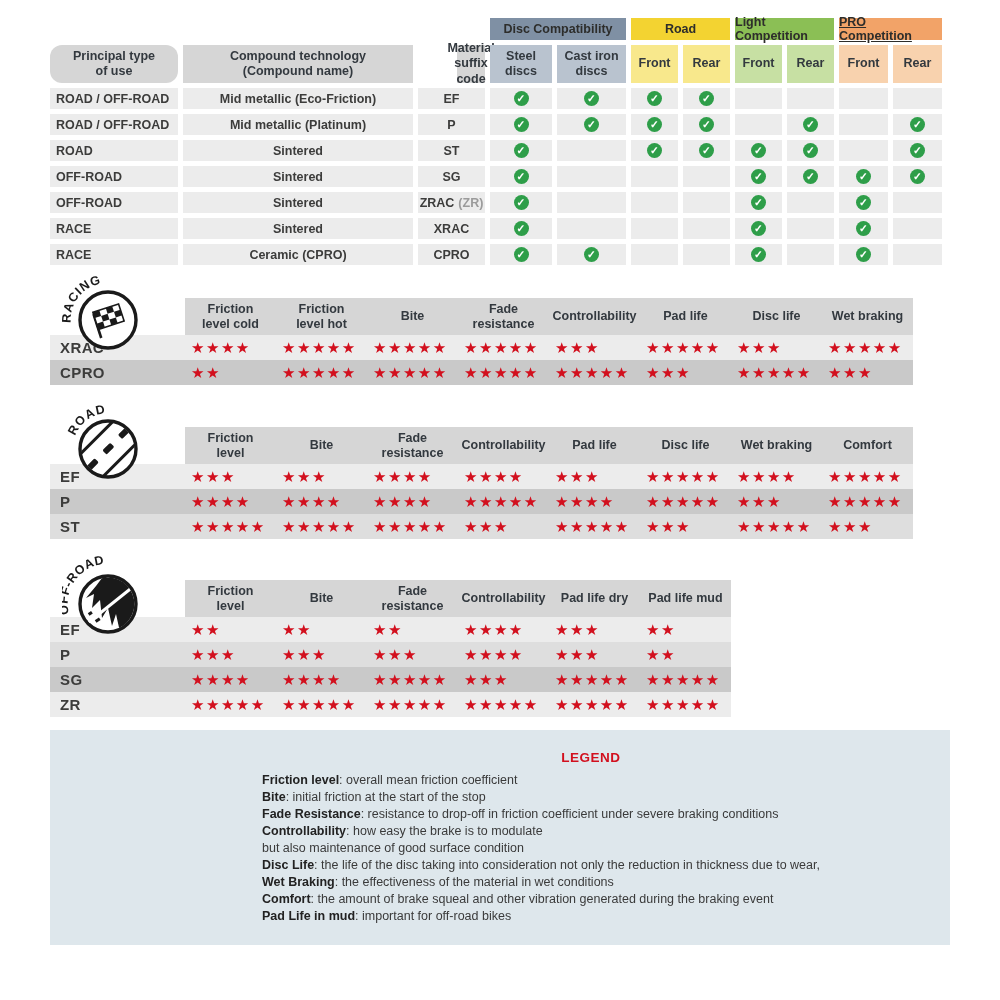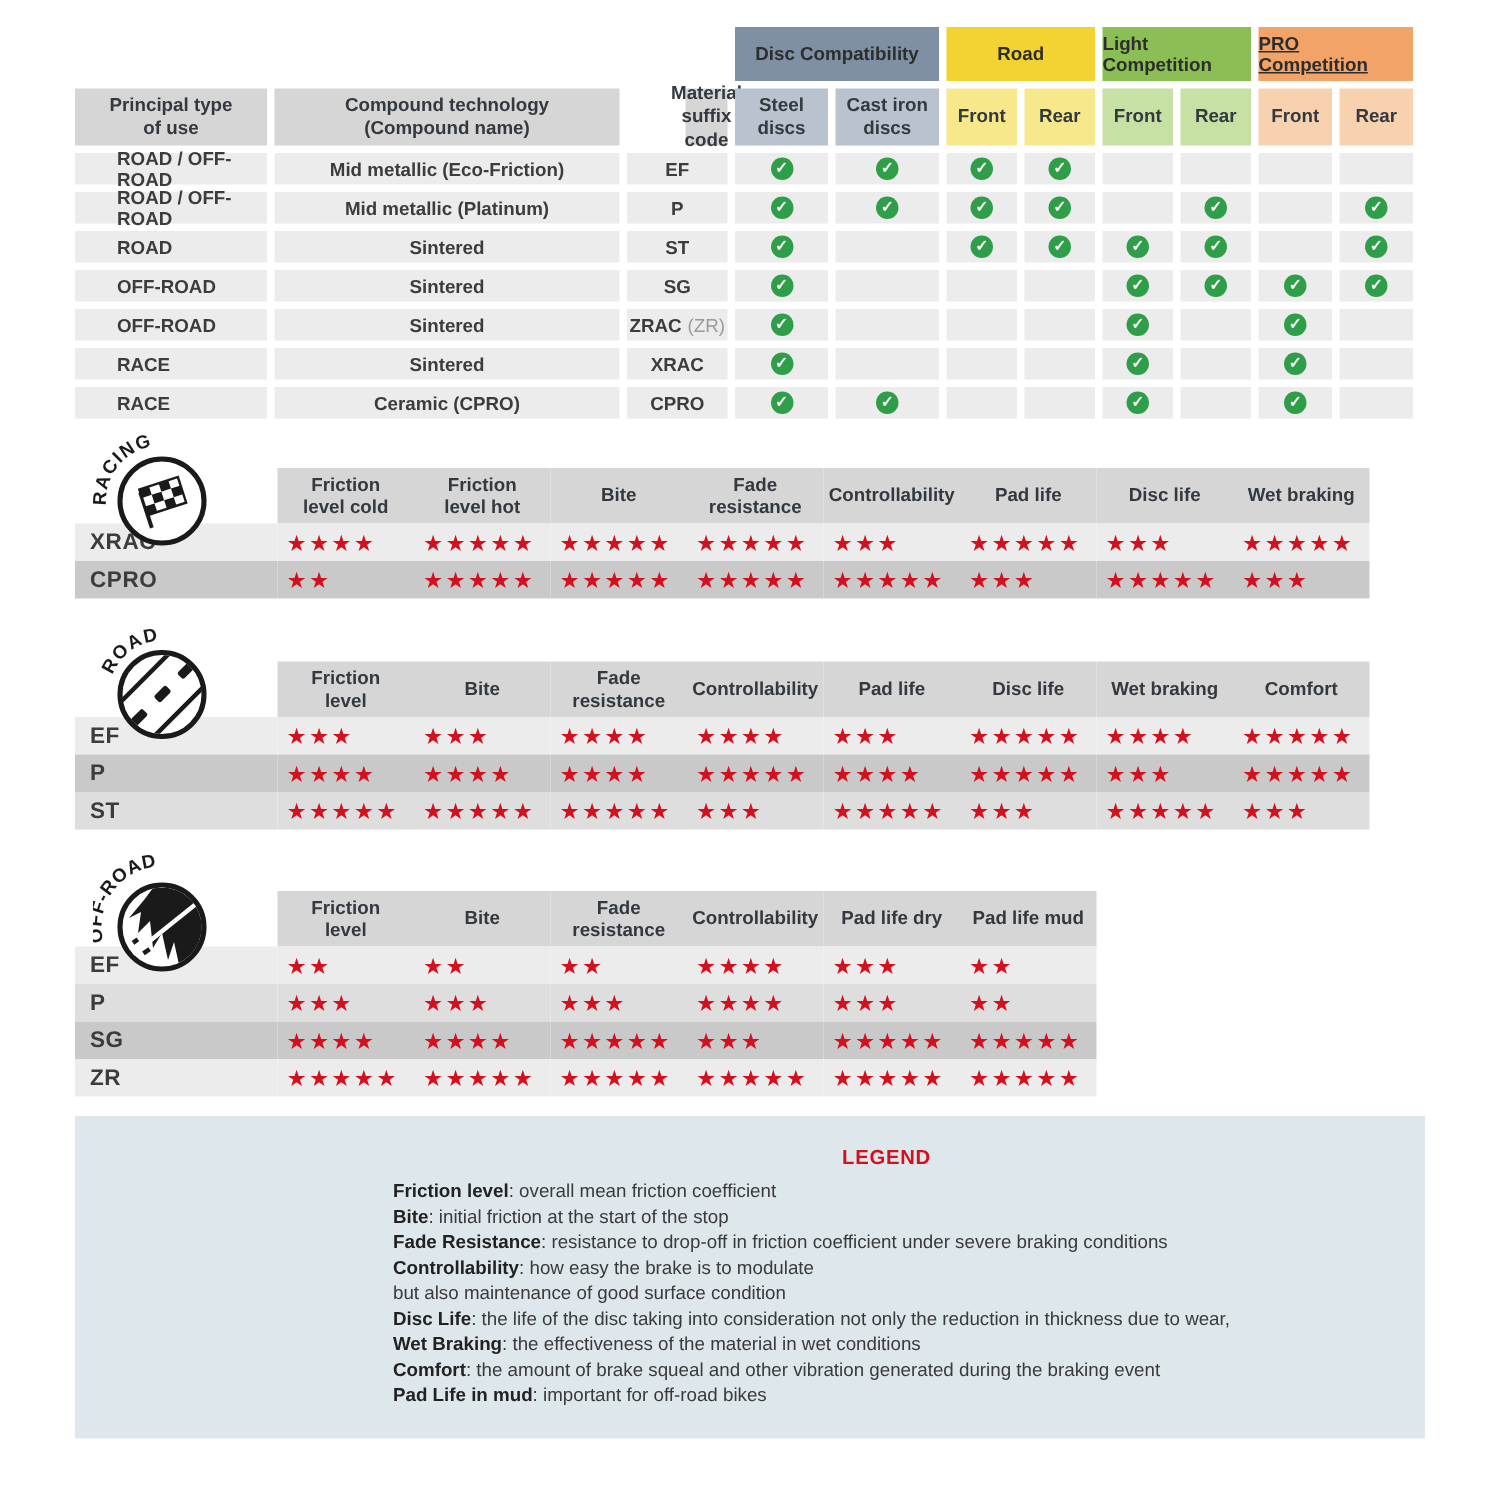--- a/index.html
+++ b/index.html
@@ -2,26 +2,26 @@
 <html style="--disc_group: #7F90A4; --disc_sub: #B9C3CF; --road_group: #F3D331; --road_sub: #F8E88C; --light_group: #8BBF55; --light_sub: #C7E0A3; --pro_group: #F2A368; --pro_sub: #F8D2AE; --header_gray: #D6D6D6; --row_light: #ECECEC; --row_mid: #DEDEDE; --row_dark: #C9C9C9; --check_green: #2E9E49; --star_red: #D2101E; --legend_bg: #DEE7EC; --legend_red: #D2101E;"><head>
 <meta charset="utf-8">
 <style>
   html,body{margin:0;padding:0;background:#fff;}
   body{width:1000px;height:1000px;font-family:"Liberation Sans",sans-serif;color:#3c3c3b;overflow:hidden;}
   .content{padding:18px 0 0 50px;}
 
   
   .compat-grid{display:grid;grid-template-columns:128px 230px 67px 62px 69px 47px 47px 47px 47px 49px 49px;gap:5px;width:892px;}
   .spacer{background:transparent;}
-  .gh{height:36px;display:flex;align-items:center;justify-content:center;font-size:12.5px;font-weight:bold;color:#2d2d2b;}
+  .gh{height:22px;display:flex;align-items:center;justify-content:center;font-size:12.5px;font-weight:bold;color:#2d2d2b;}
   .th{height:38px;display:flex;align-items:center;justify-content:center;text-align:center;font-size:12.5px;font-weight:bold;white-space:pre-line;line-height:1.22;color:#33393f;}
   .cell{height:21px;background:var(--row_light);display:flex;align-items:center;font-size:12.5px;font-weight:bold;color:#3c3c3b;}
-  .cell.use{padding-left:28px;}
+  .cell.use{padding-left:6px;}
   .cell.tech,.cell.code,.cell.chk{justify-content:center;}
-  .code-note{color:#9b9b9b;margin-left:4px;font-weight:normal;}
+  .code-note{color:#9b9b9b;margin-left:4px;font-weight:bold;}
   .check{width:15px;height:15px;border-radius:50%;background:var(--check_green);color:#fff;font-size:10.5px;line-height:15px;text-align:center;font-weight:bold;}
 
   
   #ratings{position:relative;}
   .rating-section{position:relative;}
   .rs-racing{margin-top:33px;}
   .rs-road{margin-top:42px;}
   .rs-offroad{margin-top:41px;}
   .rating-grid{display:grid;gap:0;}
   .rg-8{grid-template-columns:135px repeat(8,91px);}
@@ -45,21 +45,21 @@
 <body>
 
 <div class="content">
   <section>
     <div class="compat-grid" id="compat-grid">
         <div class="spacer" style="grid-column: 1 / span 3;"></div>
         <div class="gh" style="grid-column: span 2; background: var(--disc_group);">Disc Compatibility</div>
         <div class="gh" style="grid-column: span 2; background: var(--road_group);">Road</div>
         <div class="gh" style="grid-column: span 2; background: var(--light_group);">Light Competition</div>
         <div class="gh" style="grid-column: span 2; background: var(--pro_group); text-decoration: underline;">PRO Competition</div>
-        <div class="th" style="background: var(--header_gray);">Principal type
+        <div class="th" style="background: var(--header_gray); border-radius: 12px;">Principal type
 of use</div>
         <div class="th" style="background: var(--header_gray);">Compound technology
 (Compound name)</div>
         <div class="th" style="background: var(--header_gray); margin-left: 39px;">Material
 suffix code</div>
         <div class="th" style="background: var(--disc_sub);">Steel
 discs</div>
         <div class="th" style="background: var(--disc_sub);">Cast iron
 discs</div>
         <div class="th" style="background: var(--road_sub);">Front</div>

